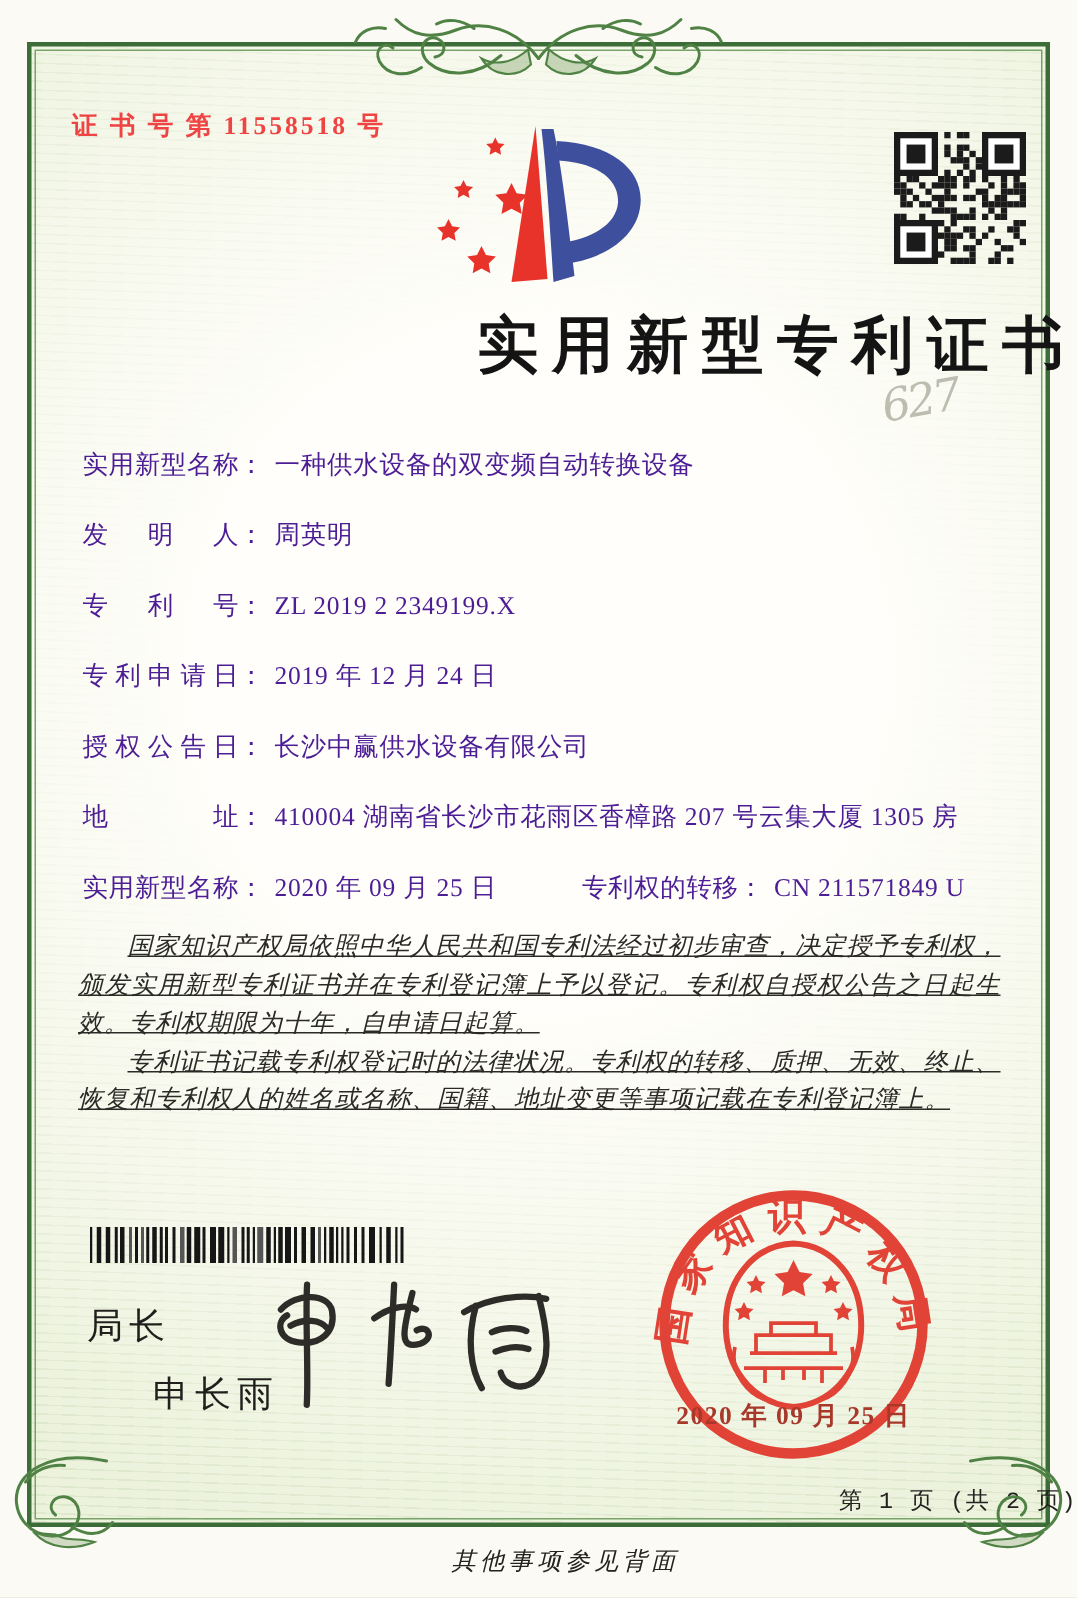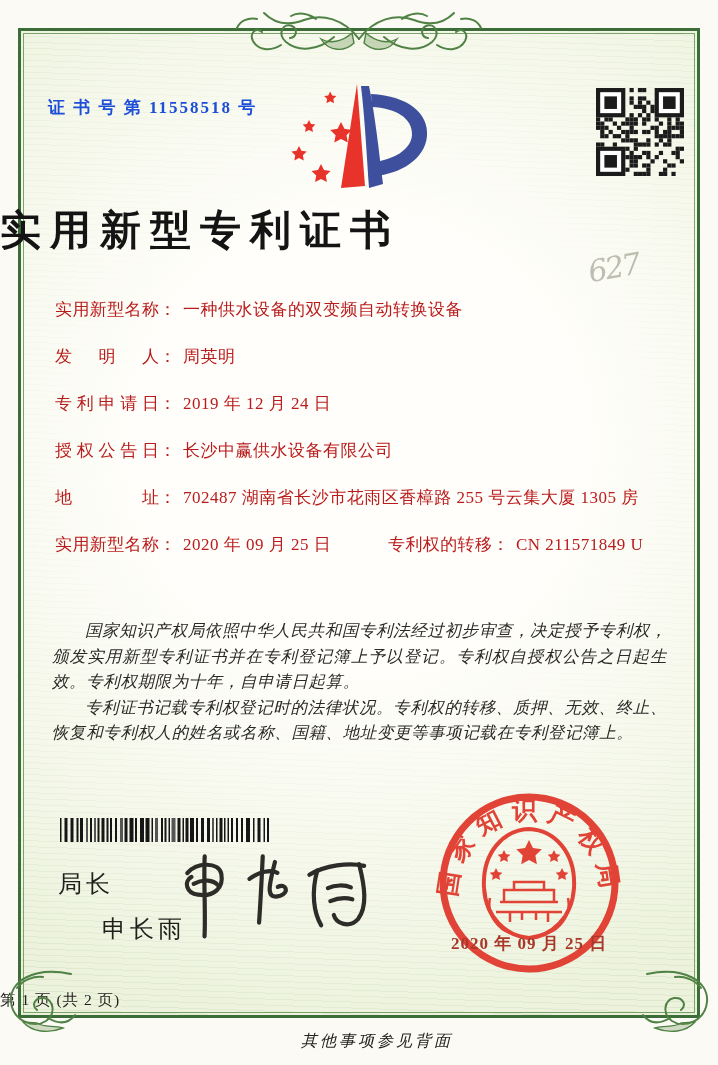--- a/index.html
+++ b/index.html
@@ -14,54 +14,54 @@
       repeating-linear-gradient(2deg, rgba(128,168,102,.13) 0 1px, rgba(255,255,255,0) 1px 6px),
       #ecf2dc;}
   .frame::before{content:"";position:absolute;inset:2px;border:1px solid #79a369;pointer-events:none;}
 
   .ornament-top{position:absolute;left:50%;top:5px;transform:translateX(-50%);z-index:3;}
   .corner-orn{position:absolute;z-index:3;}
   .corner-orn.left{left:3px;top:968px;}
   .corner-orn.right{right:3px;top:968px;transform:scaleX(-1);}
 
   
-  .cert-no{position:absolute;left:48px;top:96px;font-size:17px;letter-spacing:2px;color:#1d4ed8;font-weight:bold;}
+  .cert-no{position:absolute;left:48px;top:72px;font-size:17px;letter-spacing:2px;color:#ef4444;font-weight:bold;}
   .logo{position:absolute;left:283px;top:80px;}
   .qr{position:absolute;right:34px;top:88px;}
-  .doc-title{position:absolute;left:0;right:0;top:203px;text-align:left;
+  .doc-title{position:absolute;left:0;right:0;top:203px;text-align:right;
     font-size:41px;font-weight:bold;letter-spacing:9px;color:#141414;}
   .annotation{position:absolute;left:588px;top:250px;font-size:30px;color:#a9a89a;
     font-style:italic;transform:rotate(-10deg);opacity:.75;letter-spacing:-2px;font-family:"DejaVu Serif",serif;}
 
   
-  .fields{position:absolute;left:55px;top:296px;width:615px;font-size:17px;color:#b91c1c;}
+  .fields{position:absolute;left:55px;top:296px;width:615px;font-size:17px;color:#4c1d95;}
   .frow{margin-bottom:20px;height:27px;line-height:27px;white-space:nowrap;}
   .flabel{display:inline-block;width:104px;text-align:justify;text-align-last:justify;vertical-align:top;}
   .fcolon{display:inline-block;vertical-align:top;}
   .fvalue{display:inline-block;margin-left:7px;vertical-align:top;letter-spacing:.5px;}
   .fvalue.fixed{width:205px;}
 
   
   .body-text{position:absolute;left:52px;top:618px;width:615px;
     font-style:italic;font-size:16.5px;line-height:25.5px;color:#2b2a26;letter-spacing:.6px;}
-  .body-text p{margin:0;text-indent:2em;text-align:justify;}
+  .body-text p{margin:0;text-indent:2em;text-align:justify;text-decoration:underline;}
 
   
   .barcode{position:absolute;left:60px;top:818px;}
   .issuer{position:absolute;left:58px;top:868px;font-size:24px;color:#201f1c;letter-spacing:4px;}
   .issuer .name{margin-top:13px;margin-left:44px;}
   .signature{position:absolute;left:168px;top:842px;}
 
   
   .seal{position:absolute;left:426px;top:790px;opacity:.93;}
   .seal-date{position:absolute;left:426px;top:932px;width:206px;text-align:center;
     font-size:17px;color:#a8392a;font-weight:bold;letter-spacing:1px;}
 
   
-  .page-num{position:absolute;left:0;right:0;top:990px;text-align:left;font-size:15.5px;color:#232220;letter-spacing:1px;}
+  .page-num{position:absolute;left:0;right:0;top:990px;text-align:right;font-size:15.5px;color:#232220;letter-spacing:1px;font-family:Liberation Mono, monospace;}
   .back-note{position:absolute;left:0;right:0;top:1031px;text-align:center;font-size:16px;color:#23221f;
     font-style:italic;letter-spacing:3px;padding-left:36px;}
 </style>
 </head>
 <body>
 
 <div class="page">
 
   <div class="frame"></div>
 
@@ -260,27 +260,30 @@
   <div class="annotation">627</div>
 
   <div class="fields">
     <div class="frow">
       <span class="flabel">实用新型名称</span><span class="fcolon">：</span><span class="fvalue">一种供水设备的双变频自动转换设备</span>
     </div>
     <div class="frow">
       <span class="flabel">发明人</span><span class="fcolon">：</span><span class="fvalue">周英明</span>
     </div>
     <div class="frow">
+      <span class="flabel">专利号</span><span class="fcolon">：</span><span class="fvalue">ZL 2019 2 2349199.X</span>
+    </div>
+    <div class="frow">
       <span class="flabel">专利申请日</span><span class="fcolon">：</span><span class="fvalue">2019 年 12 月 24 日</span>
     </div>
     <div class="frow">
       <span class="flabel">授权公告日</span><span class="fcolon">：</span><span class="fvalue">长沙中赢供水设备有限公司</span>
     </div>
     <div class="frow">
-      <span class="flabel">地址</span><span class="fcolon">：</span><span class="fvalue">702487 湖南省长沙市花雨区香樟路 255 号云集大厦 1305 房</span>
+      <span class="flabel">地址</span><span class="fcolon">：</span><span class="fvalue">410004 湖南省长沙市花雨区香樟路 207 号云集大厦 1305 房</span>
     </div>
     <div class="frow">
       <span class="flabel">实用新型名称</span><span class="fcolon">：</span><span class="fvalue fixed">2020 年 09 月 25 日</span><span class="flabel">专利权的转移</span><span class="fcolon">：</span><span class="fvalue">CN 211571849 U</span>
     </div>
   </div>
 
   <div class="body-text">
     <p>国家知识产权局依照中华人民共和国专利法经过初步审查，决定授予专利权，颁发实用新型专利证书并在专利登记簿上予以登记。专利权自授权公告之日起生效。专利权期限为十年，自申请日起算。</p>
     <p>专利证书记载专利权登记时的法律状况。专利权的转移、质押、无效、终止、恢复和专利权人的姓名或名称、国籍、地址变更等事项记载在专利登记簿上。</p>
   </div>

